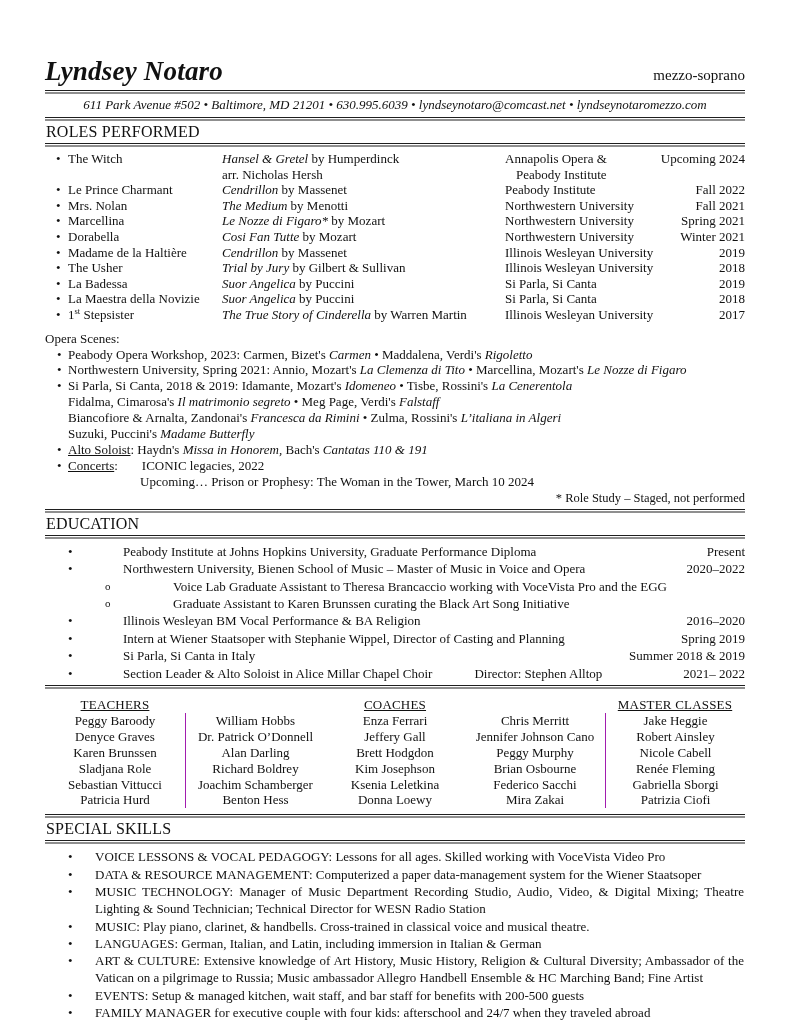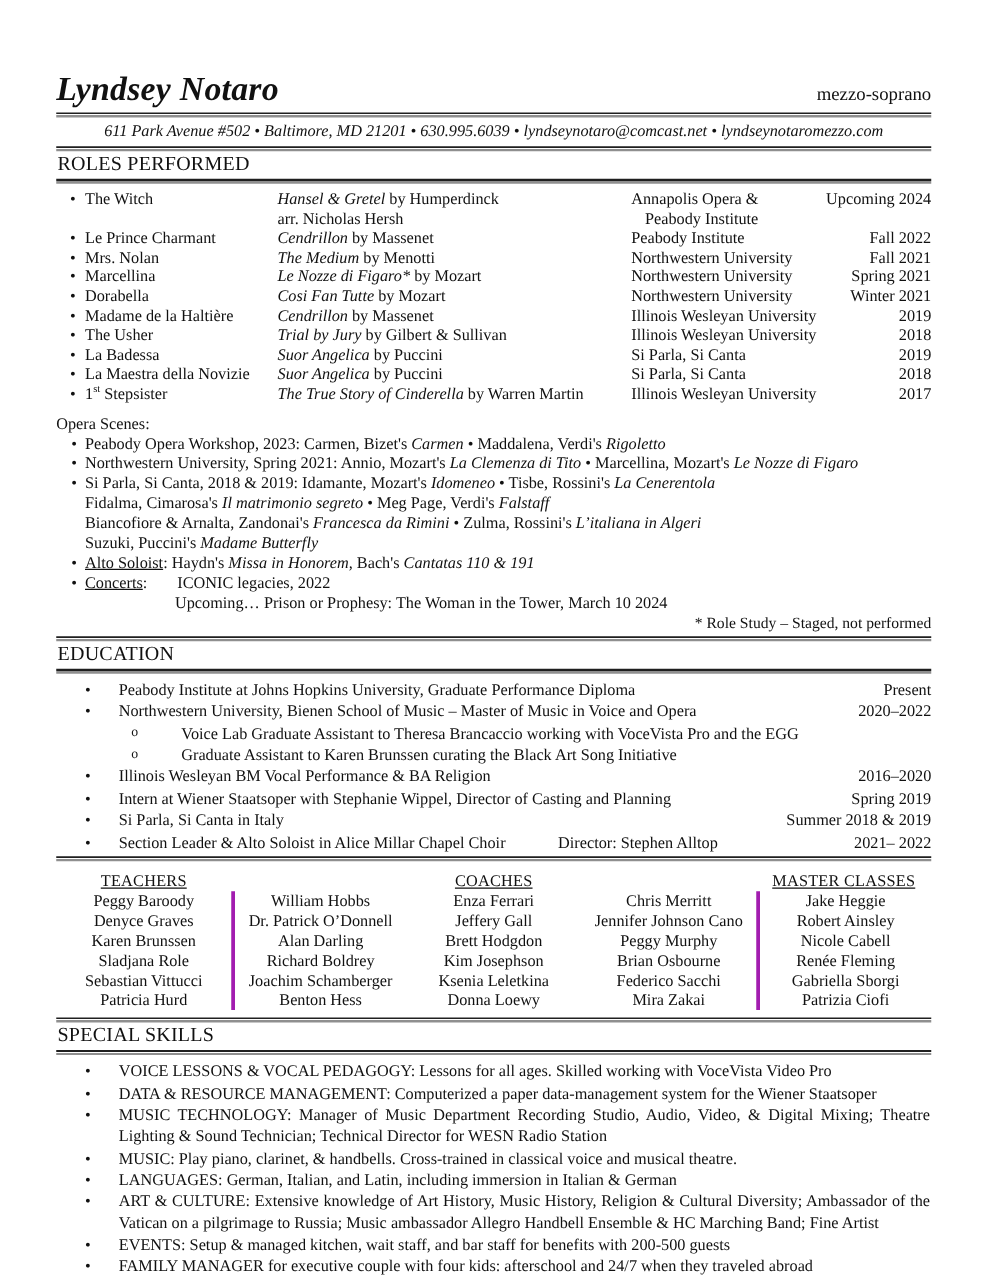--- a/index.html
+++ b/index.html
@@ -42,33 +42,33 @@
   .scenes { padding-top:6px; }
   .scenes-label { line-height:16px; }
   .scene { padding-left:23px; line-height:15.9px; position:relative; }
   .scene.b::before { content:"•"; position:absolute; left:12px; }
   .scene.tabbed { padding-left:95px; }
   .footnote { text-align:right; font-size:12.5px; line-height:15px; padding:1px 0 3px 0; }
 
   
   .edu-body { padding-top:4px; padding-bottom:3px; }
   .edu-item { display:flex; line-height:17.4px; position:relative; }
-  .edu-item .txt { flex:1 1 auto; }
+  .edu-item .txt { flex:1 1 auto;margin-left:28px; }
   .edu-item .date { flex:0 0 auto; text-align:right; }
   .edu-item.lv1 { padding-left:50px; }
   .edu-item.lv1::before { content:"•"; position:absolute; left:23px; }
   .edu-item.lv2 { padding-left:100px; }
   .edu-item.lv2::before { content:"o"; position:absolute; left:60px; font-size:11px; }
   .edu-extra { margin-left:42px; }
 
   
   .people { display:grid; grid-template-columns:repeat(5,1fr); padding:8px 0 6px 0; text-align:center; }
   .p-col .p-head { line-height:16px; text-decoration:underline; letter-spacing:.2px; min-height:16px; }
   .p-col .p-names { line-height:15.9px; }
-  .p-col.div-left .p-names { border-left:3px solid #a21caf; }
+  .p-col.div-left .p-names { border-left:1px solid #a21caf; }
   .people { position:relative; }
 
   
   .skills-body { padding-top:4px; }
   .skill { position:relative; padding-left:50px; padding-right:1px; line-height:17.3px; text-align:justify; }
   .skill::before { content:"•"; position:absolute; left:23px; }
 </style>
 </head>
 <body>
 

